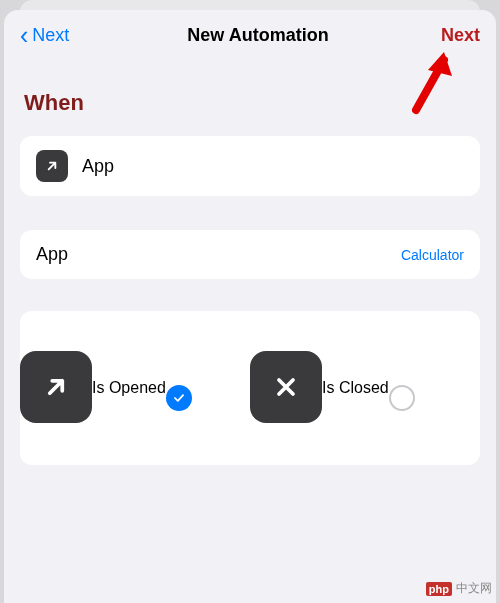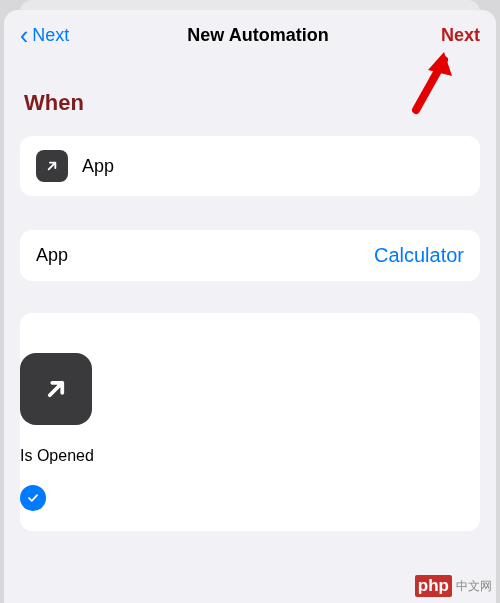--- a/index.html
+++ b/index.html
@@ -57,29 +57,29 @@
       height: 32px;
       border-radius: 8px;
       background: #3a3a3c;
       display: flex;
       align-items: center;
       justify-content: center;
       margin-right: 14px;
       flex-shrink: 0;
     }
     .cell-label { font-size: 18px; color: #000; }
-    .cell-value { margin-left: auto; font-size: 20px; color: #007aff; }
+    .cell-value { margin-left: auto; font-size: 14px; color: #007aff; }
     .option-card {
       margin: 22px 16px 0;
       background: #fff;
       border-radius: 12px;
       padding: 40px 0 20px;
       display: flex;
     }
-    .option { flex: 1; display: flex; flex-direction: column; align-items: flex-start; }
+    .option { flex: 1; display: flex; align-items: center; }
     .option-icon {
       width: 72px; height: 72px; border-radius: 16px;
       background: #3a3a3c; display:flex; align-items:center; justify-content:center;
       margin-bottom: 22px;
     }
     .option-label { font-size: 16px; color: #000; margin-bottom: 20px; }
     .radio {
       width: 26px; height: 26px; border-radius: 50%;
     }
     .radio.unchecked { border: 2px solid #c7c7cc; }
@@ -89,21 +89,21 @@
       top: 52px;
       left: 396px;
       width: 60px;
       height: 72px;
       pointer-events: none;
     }
     .watermark {
       position: absolute; bottom: 6px; right: 8px;
       font-size: 12px; color: #888; display:flex; align-items:center; gap:4px;
     }
-    .watermark .p { background:#c4302b; color:#fff; font-weight:700; font-size:17px; padding:1px 3px; border-radius:2px;}
+    .watermark .p { background:#c4302b; color:#fff; font-weight:700; font-size:11px; padding:1px 3px; border-radius:2px;}
   </style>
 </head>
 <body>
 
 <div class="card-back"></div>
 
 <div class="sheet">
 
   <div class="nav">
     <div class="nav-left">
@@ -137,20 +137,29 @@
           <path d="M7 17 L17 7 M9 7 H17 V15" stroke="#fff" stroke-width="3" stroke-linecap="round" stroke-linejoin="round"></path>
         </svg>
       </div>
       <div class="option-label">Is Opened</div>
       <div class="radio checked">
         <svg width="14" height="14" viewBox="0 0 24 24">
             <path d="M5 12 L10 17 L19 7" stroke="#fff" stroke-width="3" fill="none" stroke-linecap="round" stroke-linejoin="round"></path>
           </svg>
       </div>
     </div>
+    <div class="option">
+      <div class="option-icon">
+        <svg width="28" height="28" viewBox="0 0 24 24" fill="none">
+          <path d="M6 6 L18 18 M18 6 L6 18" stroke="#fff" stroke-width="3.2" stroke-linecap="round"></path>
+        </svg>
+      </div>
+      <div class="option-label">Is Closed</div>
+      <div class="radio unchecked"></div>
+    </div>
   </div>
 
 </div>
 
 <svg class="arrow-annot" viewBox="0 0 60 72">
   <path d="M48 8 L20 58" stroke="#e30000" stroke-width="8" stroke-linecap="round"></path>
   <path d="M48 0 L56 24 L32 18 Z" fill="#e30000"></path>
 </svg>
 
 <div class="watermark">

